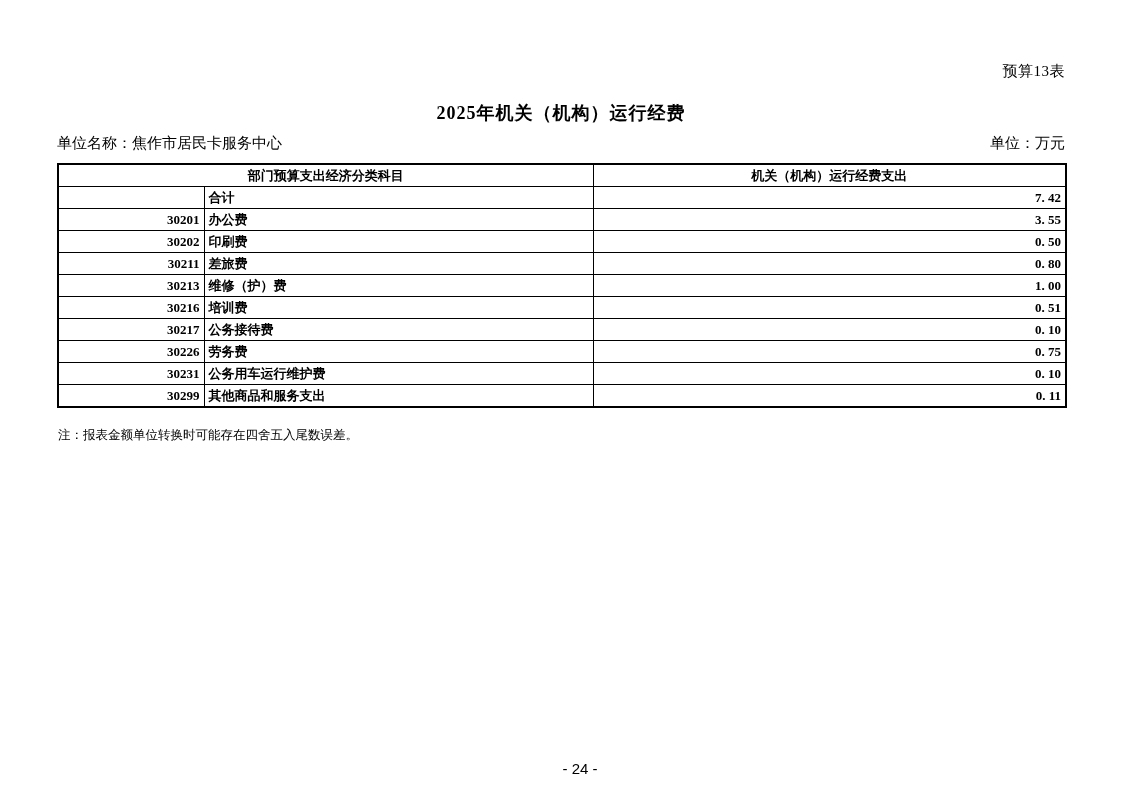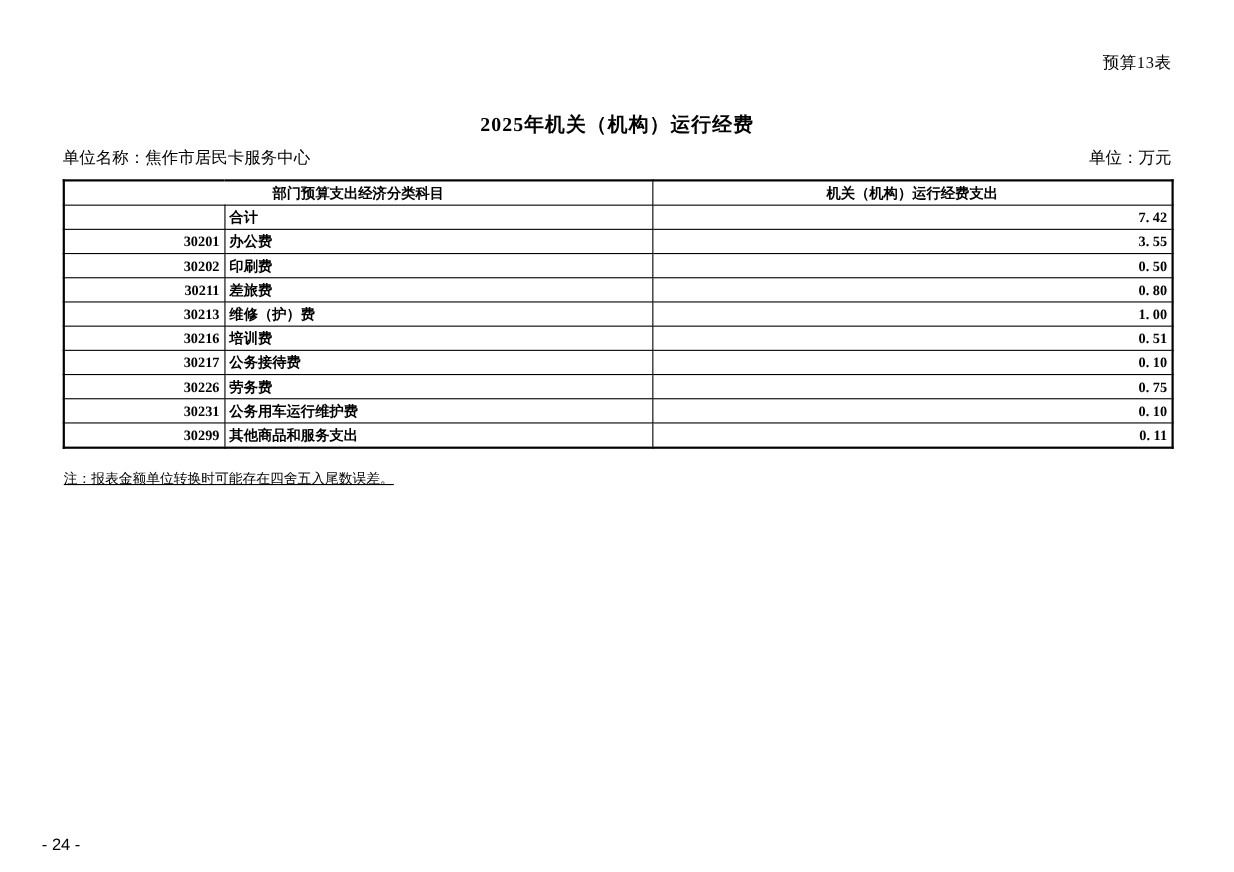--- a/index.html
+++ b/index.html
@@ -10,21 +10,21 @@
   }
   body {
     width: 1122px;
     height: 793px;
     position: relative;
     font-family: "Liberation Serif", "DejaVu Serif", serif;
     color: #000000;
   }
   .corner-label {
     position: absolute;
-    top: 48px;
+    top: 62px;
     right: 57px;
     font-size: 15px;
     letter-spacing: 0.5px;
   }
   .doc-title {
     position: absolute;
     top: 101px;
     left: 0;
     width: 100%;
     text-align: center;
@@ -66,27 +66,27 @@
   .col-val  { width: 473px; }
   .budget-table th { text-align: center; }
   .cell-code { text-align: right; padding-left: 8px; }
   .cell-name { text-align: left; padding-left: 8px; }
   .cell-val  { text-align: right; padding-right: 4px; margin-left: 12px; }
   .footnote {
     position: absolute;
     top: 427px;
     left: 58px;
     font-size: 12.5px;
-    text-decoration: underline;
   }
   .page-number {
     position: absolute;
     top: 760px;
     left: 0;
     width: 100%;
+    text-align: center;
     font-size: 15px;
     font-family: "Liberation Sans", "DejaVu Sans", sans-serif;
     padding-left: 38px;
   }
 </style>
 </head>
 <body>
 
 <div class="corner-label">预算13表</div>
 

